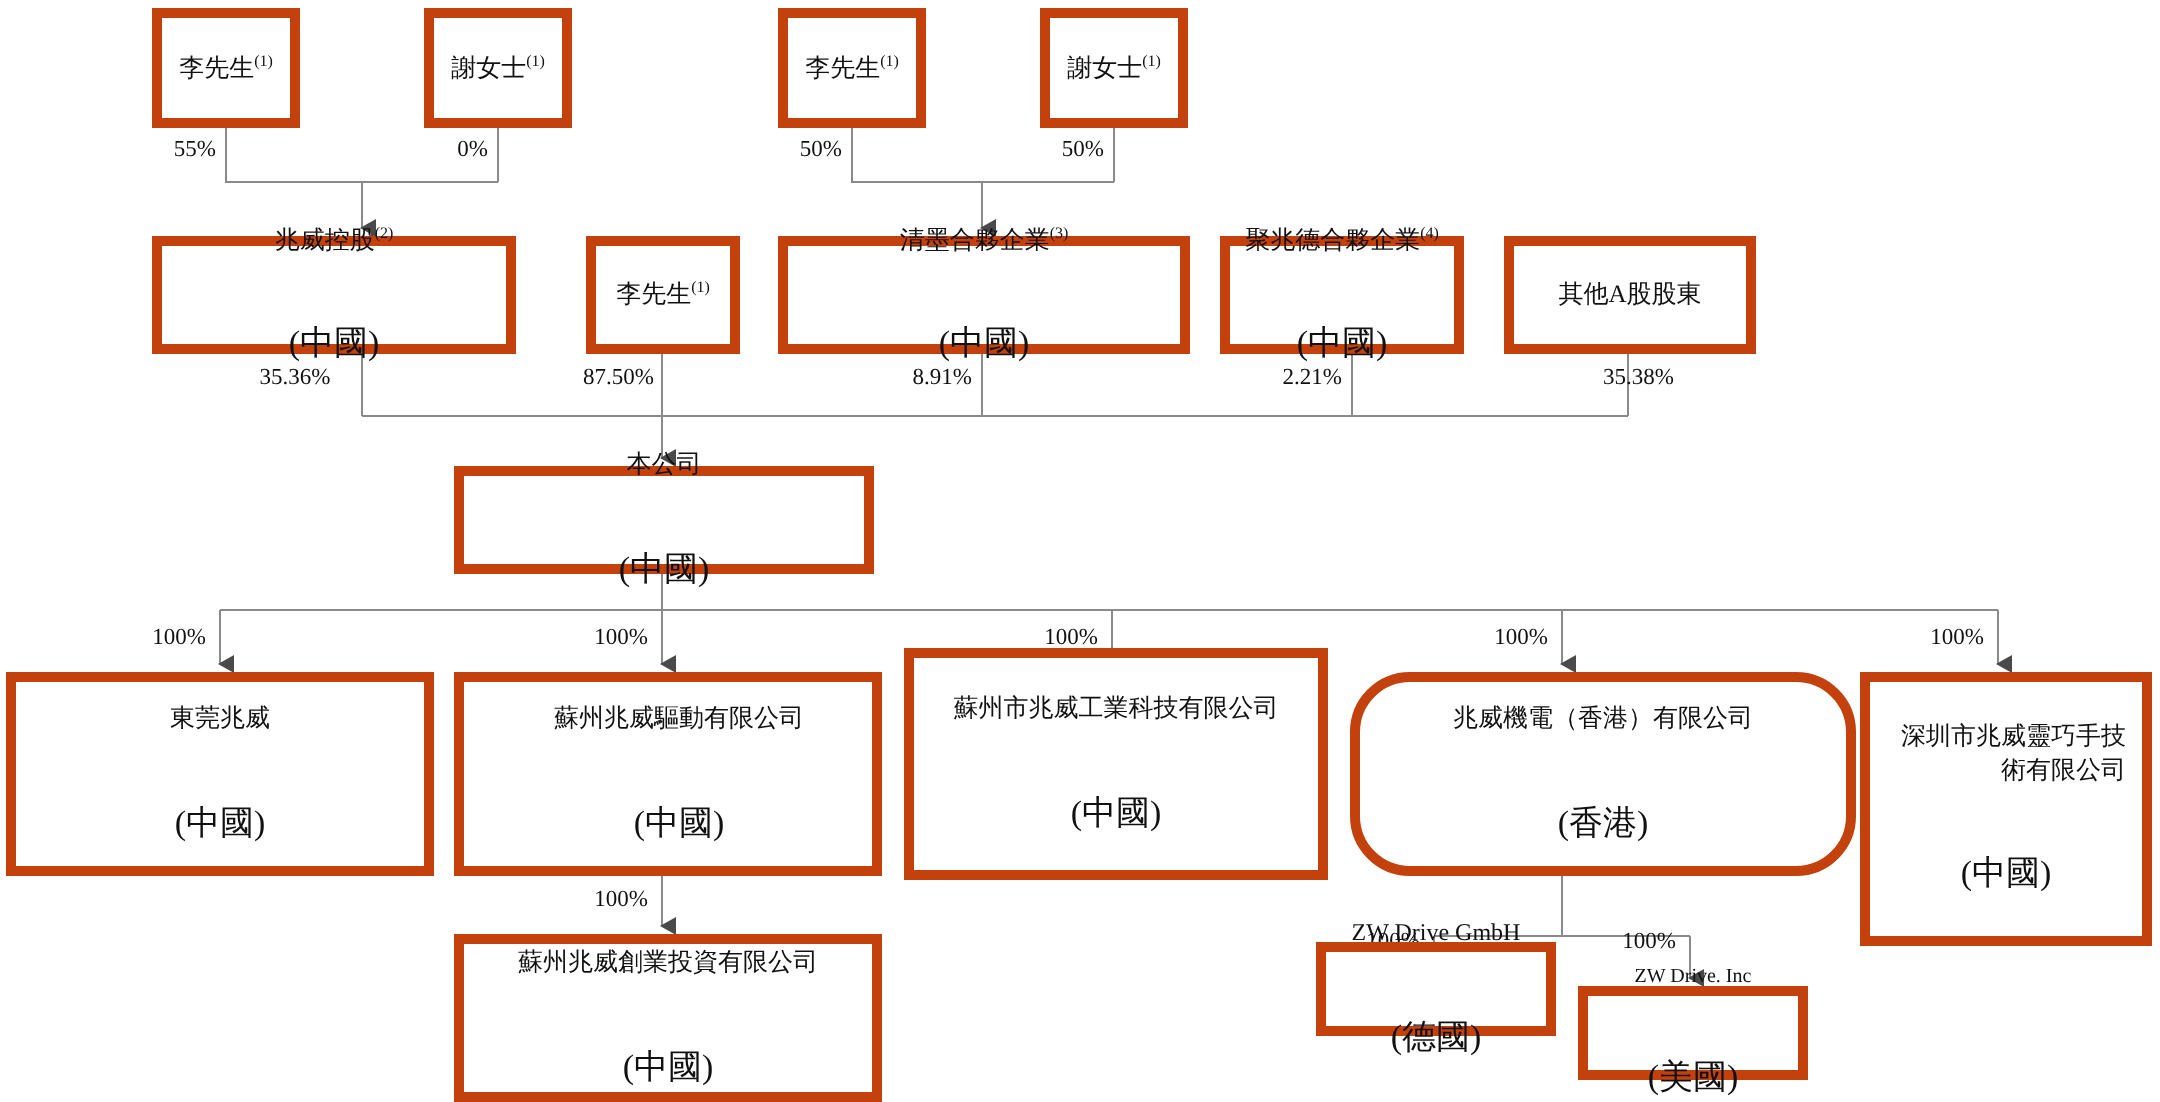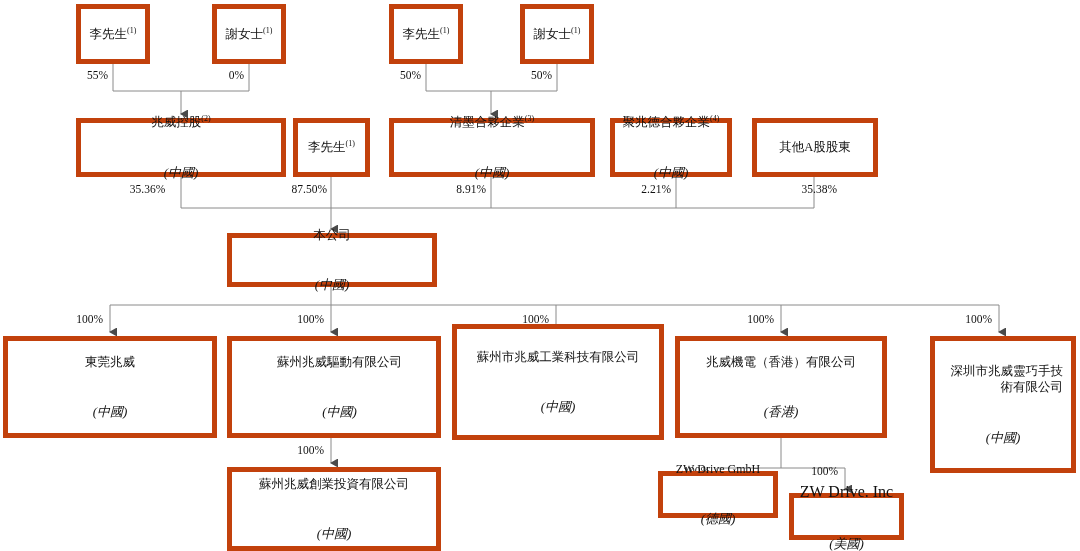--- a/index.html
+++ b/index.html
@@ -29,22 +29,21 @@
     line-height: 1.32;
   }
   .node .nm {
     font-size: 12.5px;
     white-space: nowrap;
   }
   .node .nm.wrap {
     white-space: normal;
   }
   .node .loc {
-    font-size: 13px;
-    font-style: italic;
+    font-size: 17px;
     margin-top: 33px;
   }
   .node .sup {
     font-size: 8px;
     vertical-align: super;
     line-height: 0;
   }
   .pct {
     position: absolute;
     font-size: 11.5px;
@@ -121,21 +120,21 @@
 
   <div class="node" style="left:520px; top:4px; width:74px; height:60px;">
     <div class="nm"><span>謝女士</span><span class="sup">(1)</span></div>
   </div>
 
   <div class="pct" style="left:70px; top:69px; width:38px;">55%</div>
   <div class="pct" style="left:206px; top:69px; width:38px;">0%</div>
   <div class="pct" style="left:383px; top:69px; width:38px;">50%</div>
   <div class="pct" style="left:514px; top:69px; width:38px;">50%</div>
 
-  <div class="node" style="left:76px; top:118px; width:210px; height:59px;">
+  <div class="node" style="left:76px; top:118px; width:182px; height:59px;">
     <div class="nm"><span>兆威控股</span><span class="sup">(2)</span></div>
     <div class="loc">(中國)</div>
   </div>
 
   <div class="node" style="left:293px; top:118px; width:77px; height:59px;">
     <div class="nm"><span>李先生</span><span class="sup">(1)</span></div>
   </div>
 
   <div class="node" style="left:389px; top:118px; width:206px; height:59px;">
     <div class="nm"><span>清墨合夥企業</span><span class="sup">(3)</span></div>
@@ -176,21 +175,21 @@
   <div class="node" style="left:227px; top:336px; width:214px; height:102px;padding-left:11px;">
     <div class="nm"><span>蘇州兆威驅動有限公司</span></div>
     <div class="loc">(中國)</div>
   </div>
 
   <div class="node" style="left:452px; top:324px; width:212px; height:116px;">
     <div class="nm"><span>蘇州市兆威工業科技有限公司</span></div>
     <div class="loc">(中國)</div>
   </div>
 
-  <div class="node" style="left:675px; top:336px; width:212px; height:102px;">
+  <div class="node" style="left:675px; top:336px; width:253px; height:102px;border-radius:30px;">
     <div class="nm"><span>兆威機電（香港）有限公司</span></div>
     <div class="loc">(香港)</div>
   </div>
 
   <div class="node" style="left:930px; top:336px; width:146px; height:137px;">
     <div class="nm wrap" style="max-width:120px;text-align:right;"><span>深圳市兆威靈巧手技術有限公司</span></div>
     <div class="loc">(中國)</div>
   </div>
 
   <div class="pct" style="left:284px; top:444px; width:40px;">100%</div>
@@ -201,17 +200,17 @@
     <div class="nm"><span>蘇州兆威創業投資有限公司</span></div>
     <div class="loc">(中國)</div>
   </div>
 
   <div class="node" style="left:658px; top:471px; width:120px; height:47px;">
     <div class="nm" style="font-size:12px;"><span>ZW Drive GmbH</span></div>
     <div class="loc">(德國)</div>
   </div>
 
   <div class="node" style="left:789px; top:493px; width:115px; height:47px;">
-    <div class="nm" style="font-size:16px;"><span>ZW Drive. Inc</span></div>
+    <div class="nm" style="font-size:10px;"><span>ZW Drive. Inc</span></div>
     <div class="loc">(美國)</div>
   </div>
 
 </div>
 
 </body></html>

